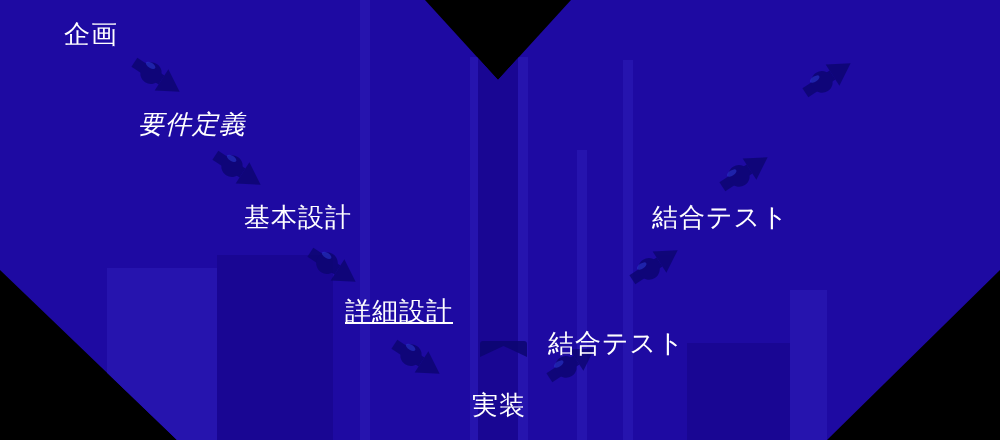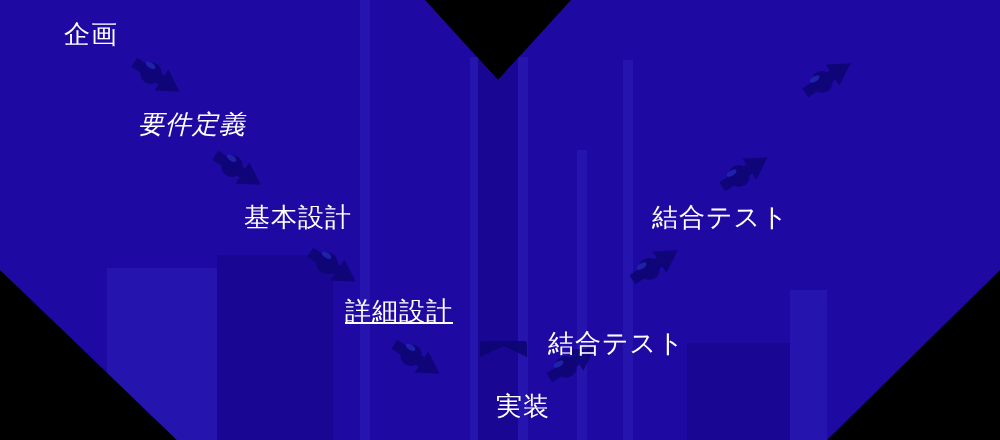--- a/index.html
+++ b/index.html
@@ -31,21 +31,21 @@
   .p10{left:790px;top:290px;width:37px;height:150px;}
   
   .step{
     position:absolute;color:var(--text,#fff);font-size:26px;line-height:1.1;
     letter-spacing:1px;white-space:nowrap;
   }
   .s1{left:64px;top:20px;}
   .s2{left:138px;top:110px;font-style:italic;}
   .s3{left:244px;top:203px;}
   .s4{left:345px;top:297px;text-decoration:underline;}
-  .s5{left:496px;top:392px;}
+  .s5{left:472px;top:392px;font-family:Liberation Serif, serif;}
   .s6{left:548px;top:297px;margin-top:32px;}
   .s7{left:652px;top:203px;}
   .s8{left:758px;top:109px;}
   .s9{left:855px;top:21px;}
   
   .arrow{
     position:absolute;width:62px;height:36px;
     color:var(--arrow,#0C0570);opacity:.8;
   }
   .arrow svg{display:block;width:100%;height:100%;}

